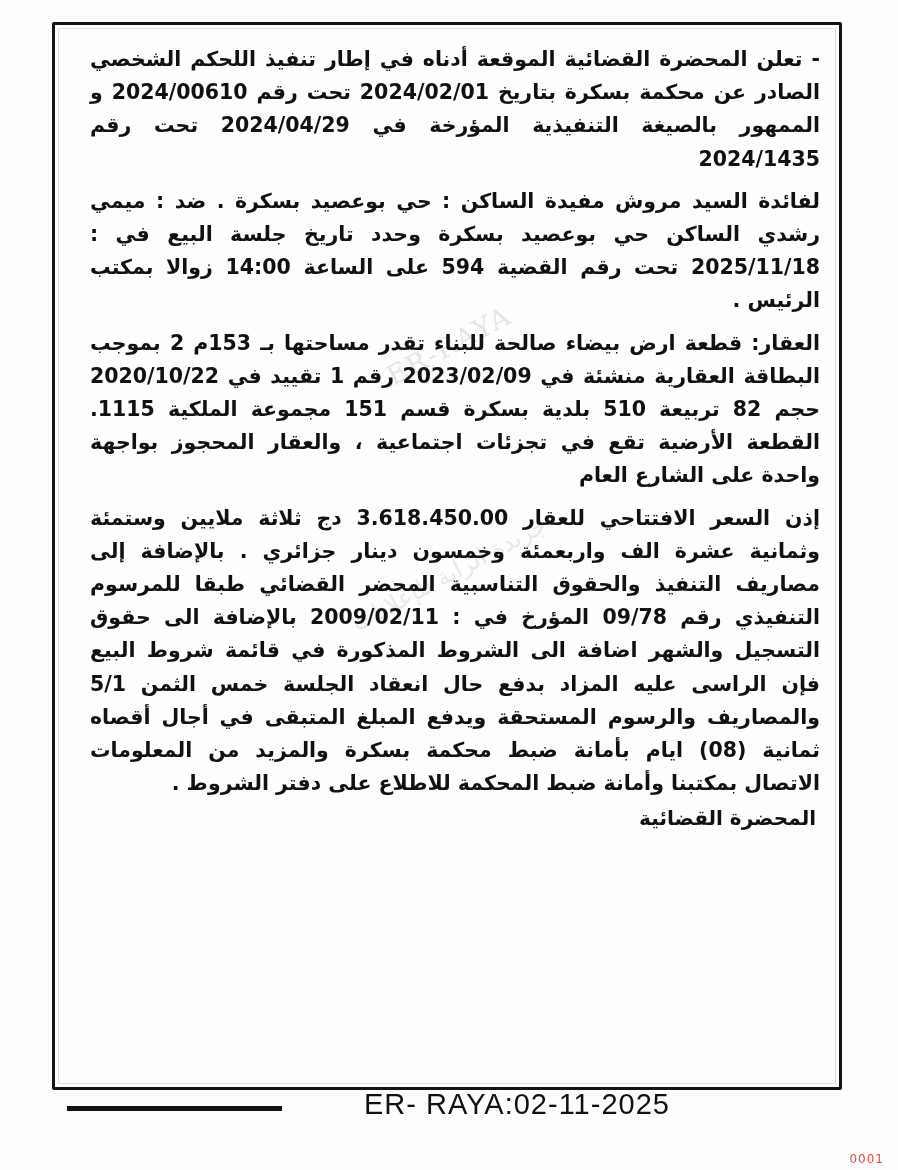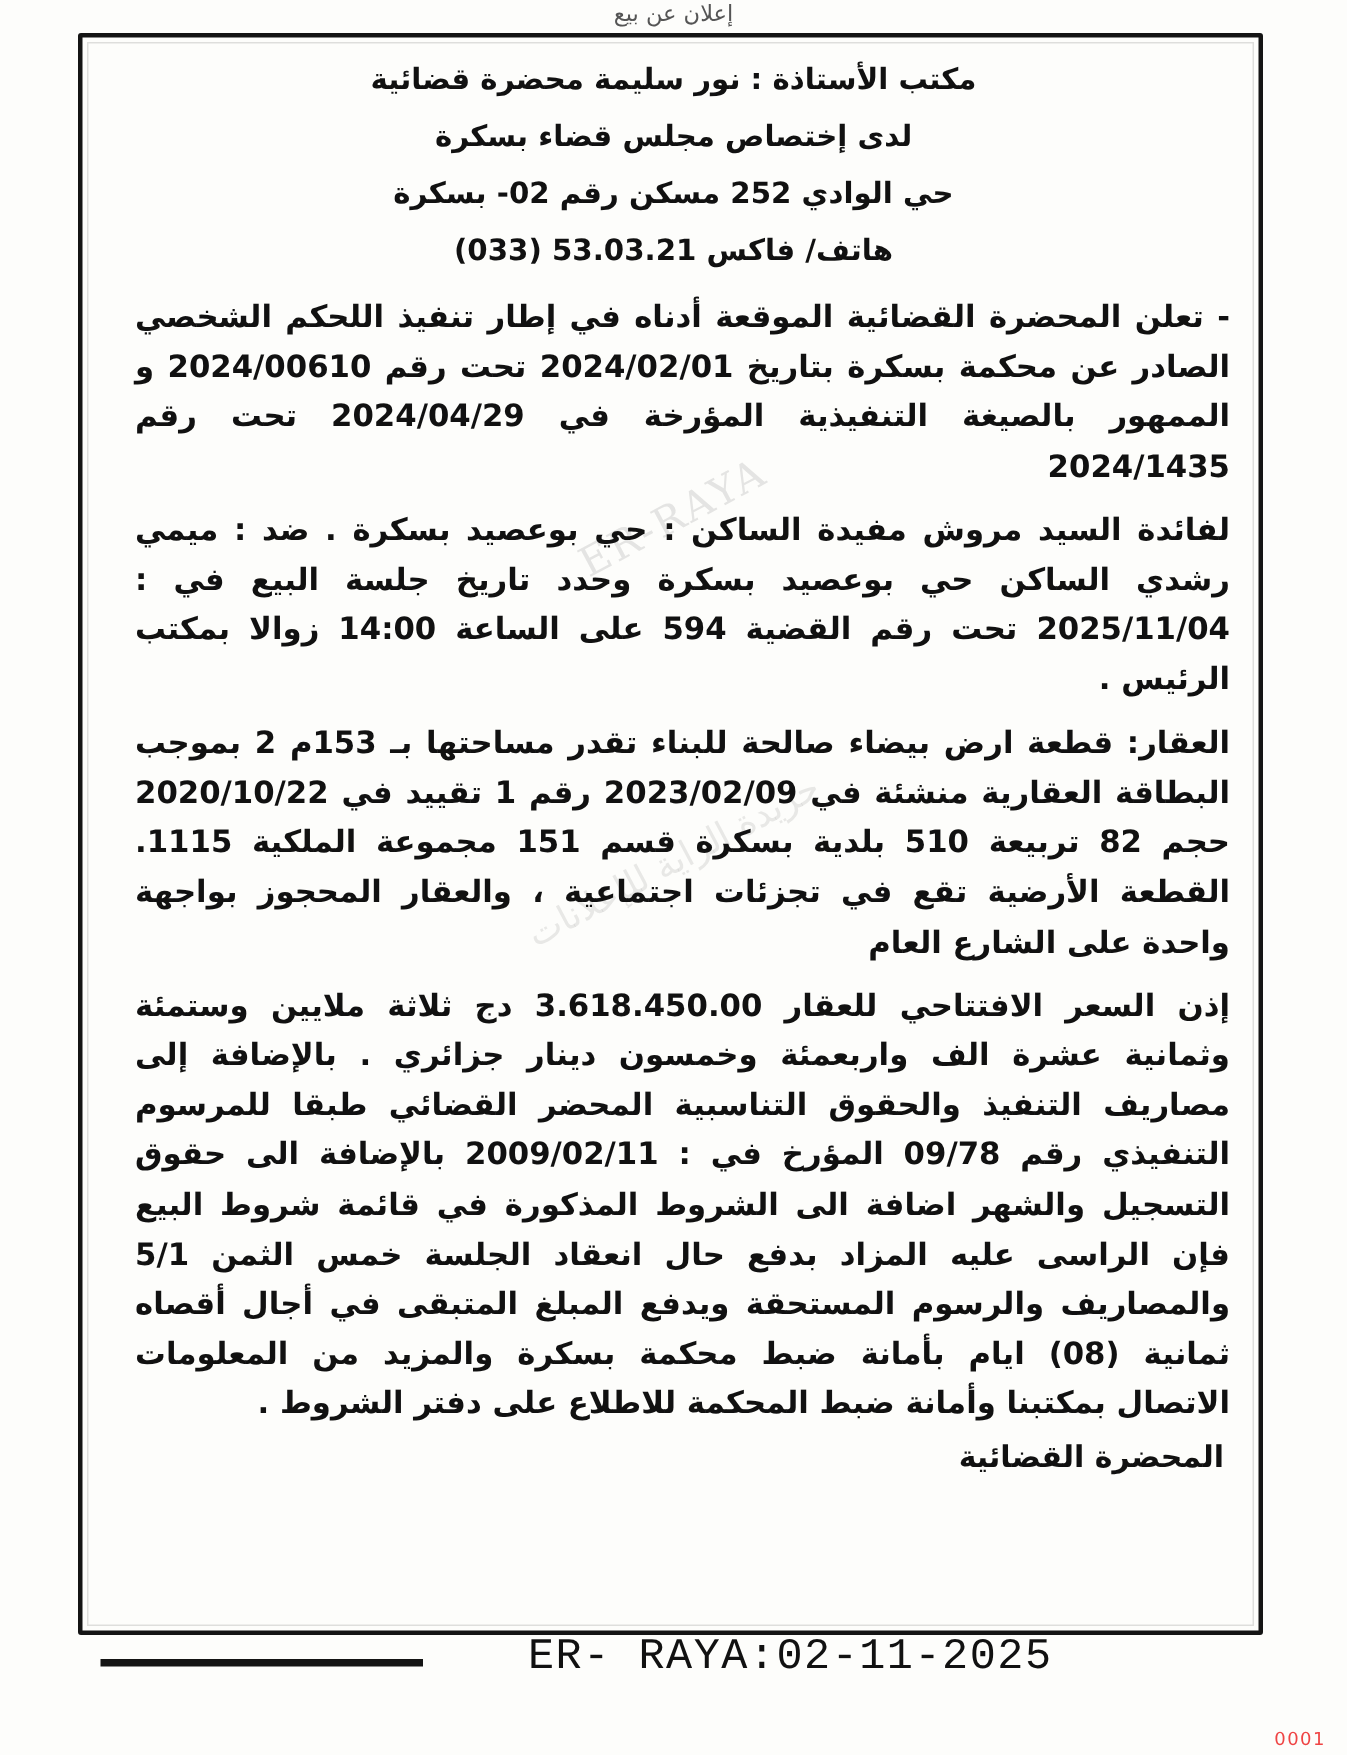--- a/index.html
+++ b/index.html
@@ -142,23 +142,23 @@
   .footer-rule {
     position: absolute;
     right: 560px;
     top: 14px;
     width: 215px;
     height: 5px;
     background: #141414;
   }
   .footer-date {
     position: absolute;
-    left: 300px;
+    left: 312px;
     top: -4px;
-    font-family: Liberation Mono, monospace;
+    font-family: Liberation Sans, sans-serif;
     font-size: 29px;
     letter-spacing: 1px;
     color: #111;
     white-space: nowrap;
   }
 
   .bottom-corner {
     position: absolute;
     right: 14px;
     bottom: 4px;
@@ -166,39 +166,32 @@
     color: #ef4444;
     direction: ltr;
     letter-spacing: 1px;
   }
 </style>
 </head>
 <body>
 
 <div class="page">
 
-  <div class="top-strip">إعلان عن بيع</div>
 
   <div class="watermark">ER-RAYA</div>
   <div class="watermark second">جريدة الراية للإعلانات</div>
 
   <div class="frame"></div>
 
   <div class="content">
 
-    <div class="office-block">
-      <div>مكتب الأستاذة : نور سليمة محضرة قضائية</div>
-      <div>لدى إختصاص مجلس قضاء بسكرة</div>
-      <div>حي الوادي 252 مسكن رقم 02- بسكرة</div>
-      <div>هاتف/ فاكس 53.03.21 (033)</div>
-    </div>
 
 
     <p class="para">- تعلن المحضرة القضائية الموقعة أدناه في إطار تنفيذ اللحكم الشخصي الصادر عن محكمة بسكرة بتاريخ 2024/02/01 تحت رقم 2024/00610 و الممهور بالصيغة التنفيذية المؤرخة في 2024/04/29 تحت رقم 2024/1435</p>
-    <p class="para">لفائدة السيد مروش مفيدة الساكن : حي بوعصيد بسكرة . ضد : ميمي رشدي الساكن حي بوعصيد بسكرة وحدد تاريخ جلسة البيع في : 2025/11/04 تحت رقم القضية 594 على الساعة 14:00 زوالا بمكتب الرئيس .</p>
+    <p class="para">لفائدة السيد مروش مفيدة الساكن : حي بوعصيد بسكرة . ضد : ميمي رشدي الساكن حي بوعصيد بسكرة وحدد تاريخ جلسة البيع في : 2025/11/18 تحت رقم القضية 594 على الساعة 14:00 زوالا بمكتب الرئيس .</p>
     <p class="para">العقار: قطعة ارض بيضاء صالحة للبناء تقدر مساحتها بـ 153م 2 بموجب البطاقة العقارية منشئة في 2023/02/09 رقم 1 تقييد في 2020/10/22 حجم 82 تربيعة 510 بلدية بسكرة قسم 151 مجموعة الملكية 1115. القطعة الأرضية تقع في تجزئات اجتماعية ، والعقار المحجوز بواجهة واحدة على الشارع العام</p>
     <p class="para">إذن السعر الافتتاحي للعقار 3.618.450.00 دج ثلاثة ملايين وستمئة وثمانية عشرة الف واربعمئة وخمسون دينار جزائري . بالإضافة إلى مصاريف التنفيذ والحقوق التناسبية المحضر القضائي طبقا للمرسوم التنفيذي رقم 09/78 المؤرخ في : 2009/02/11 بالإضافة الى حقوق التسجيل والشهر اضافة الى الشروط المذكورة في قائمة شروط البيع فإن الراسى عليه المزاد بدفع حال انعقاد الجلسة خمس الثمن 5/1 والمصاريف والرسوم المستحقة ويدفع المبلغ المتبقى في أجال أقصاه ثمانية (08) ايام بأمانة ضبط محكمة بسكرة والمزيد من المعلومات الاتصال بمكتبنا وأمانة ضبط المحكمة للاطلاع على دفتر الشروط .</p>
 
     <div class="signature">المحضرة القضائية</div>
   </div>
 
   <div class="footer-bar">
     <div class="footer-rule"></div>
     <div class="footer-date">ER- RAYA:02-11-2025</div>
   </div>

